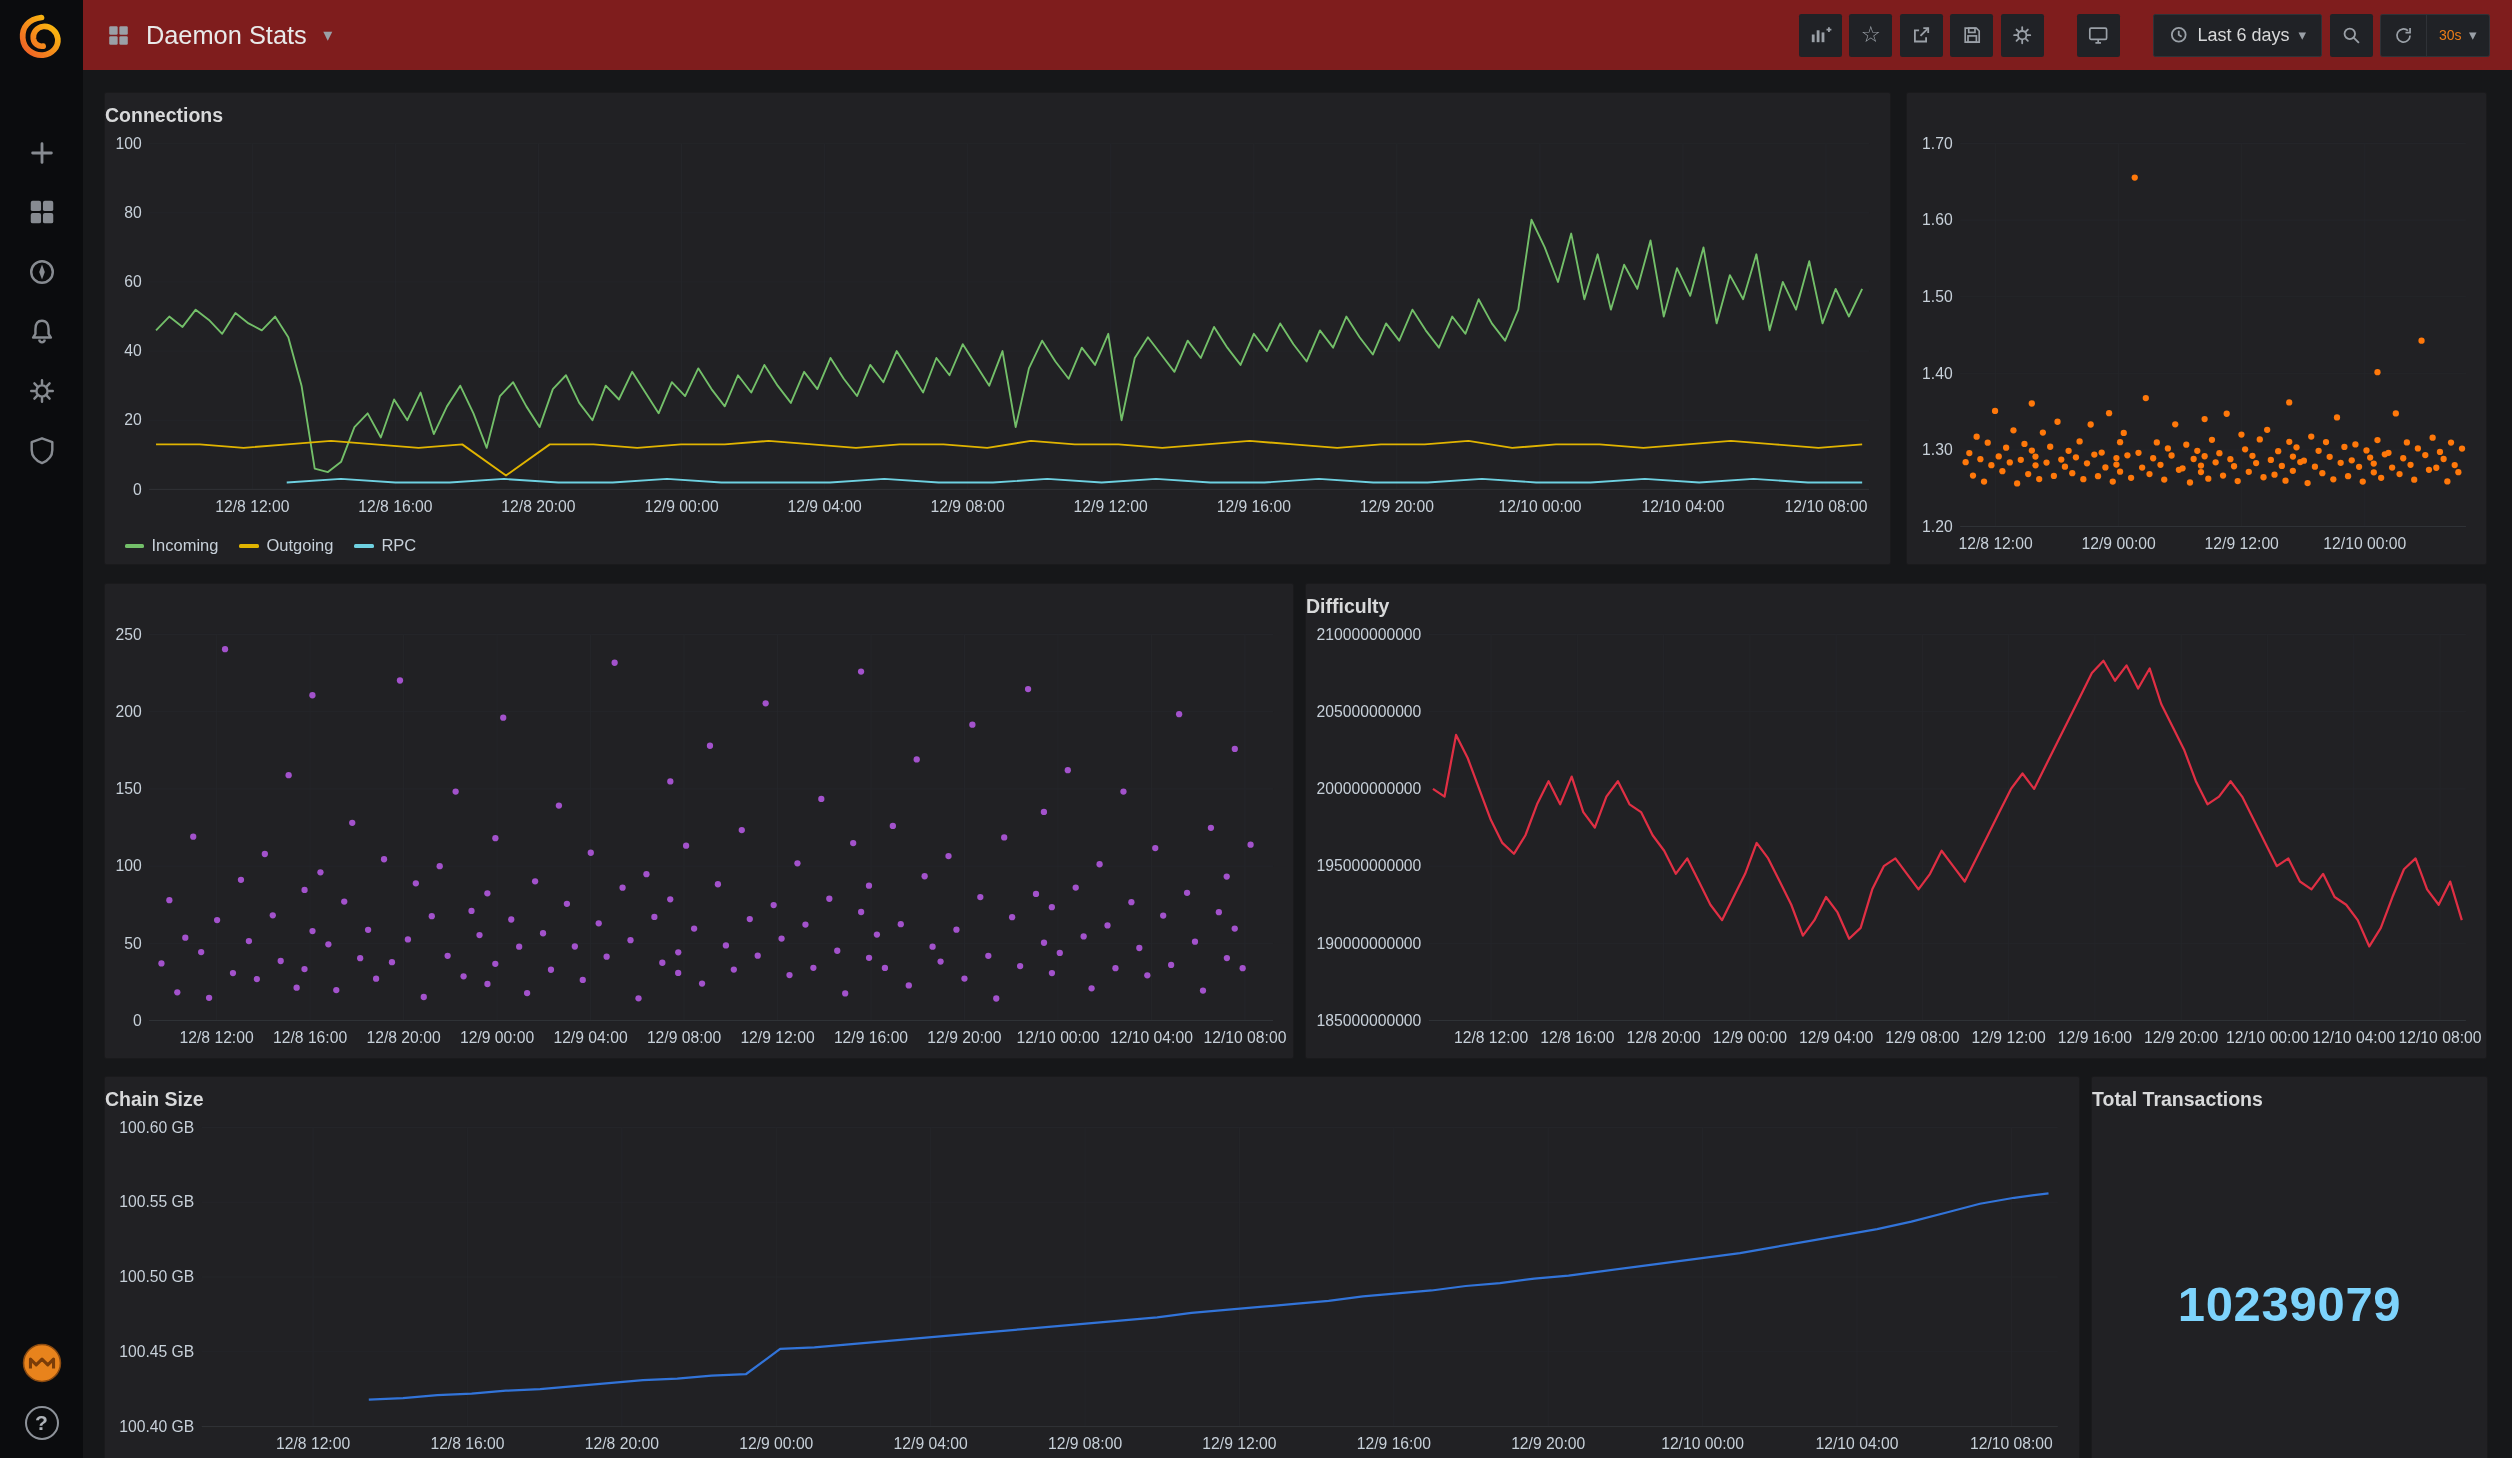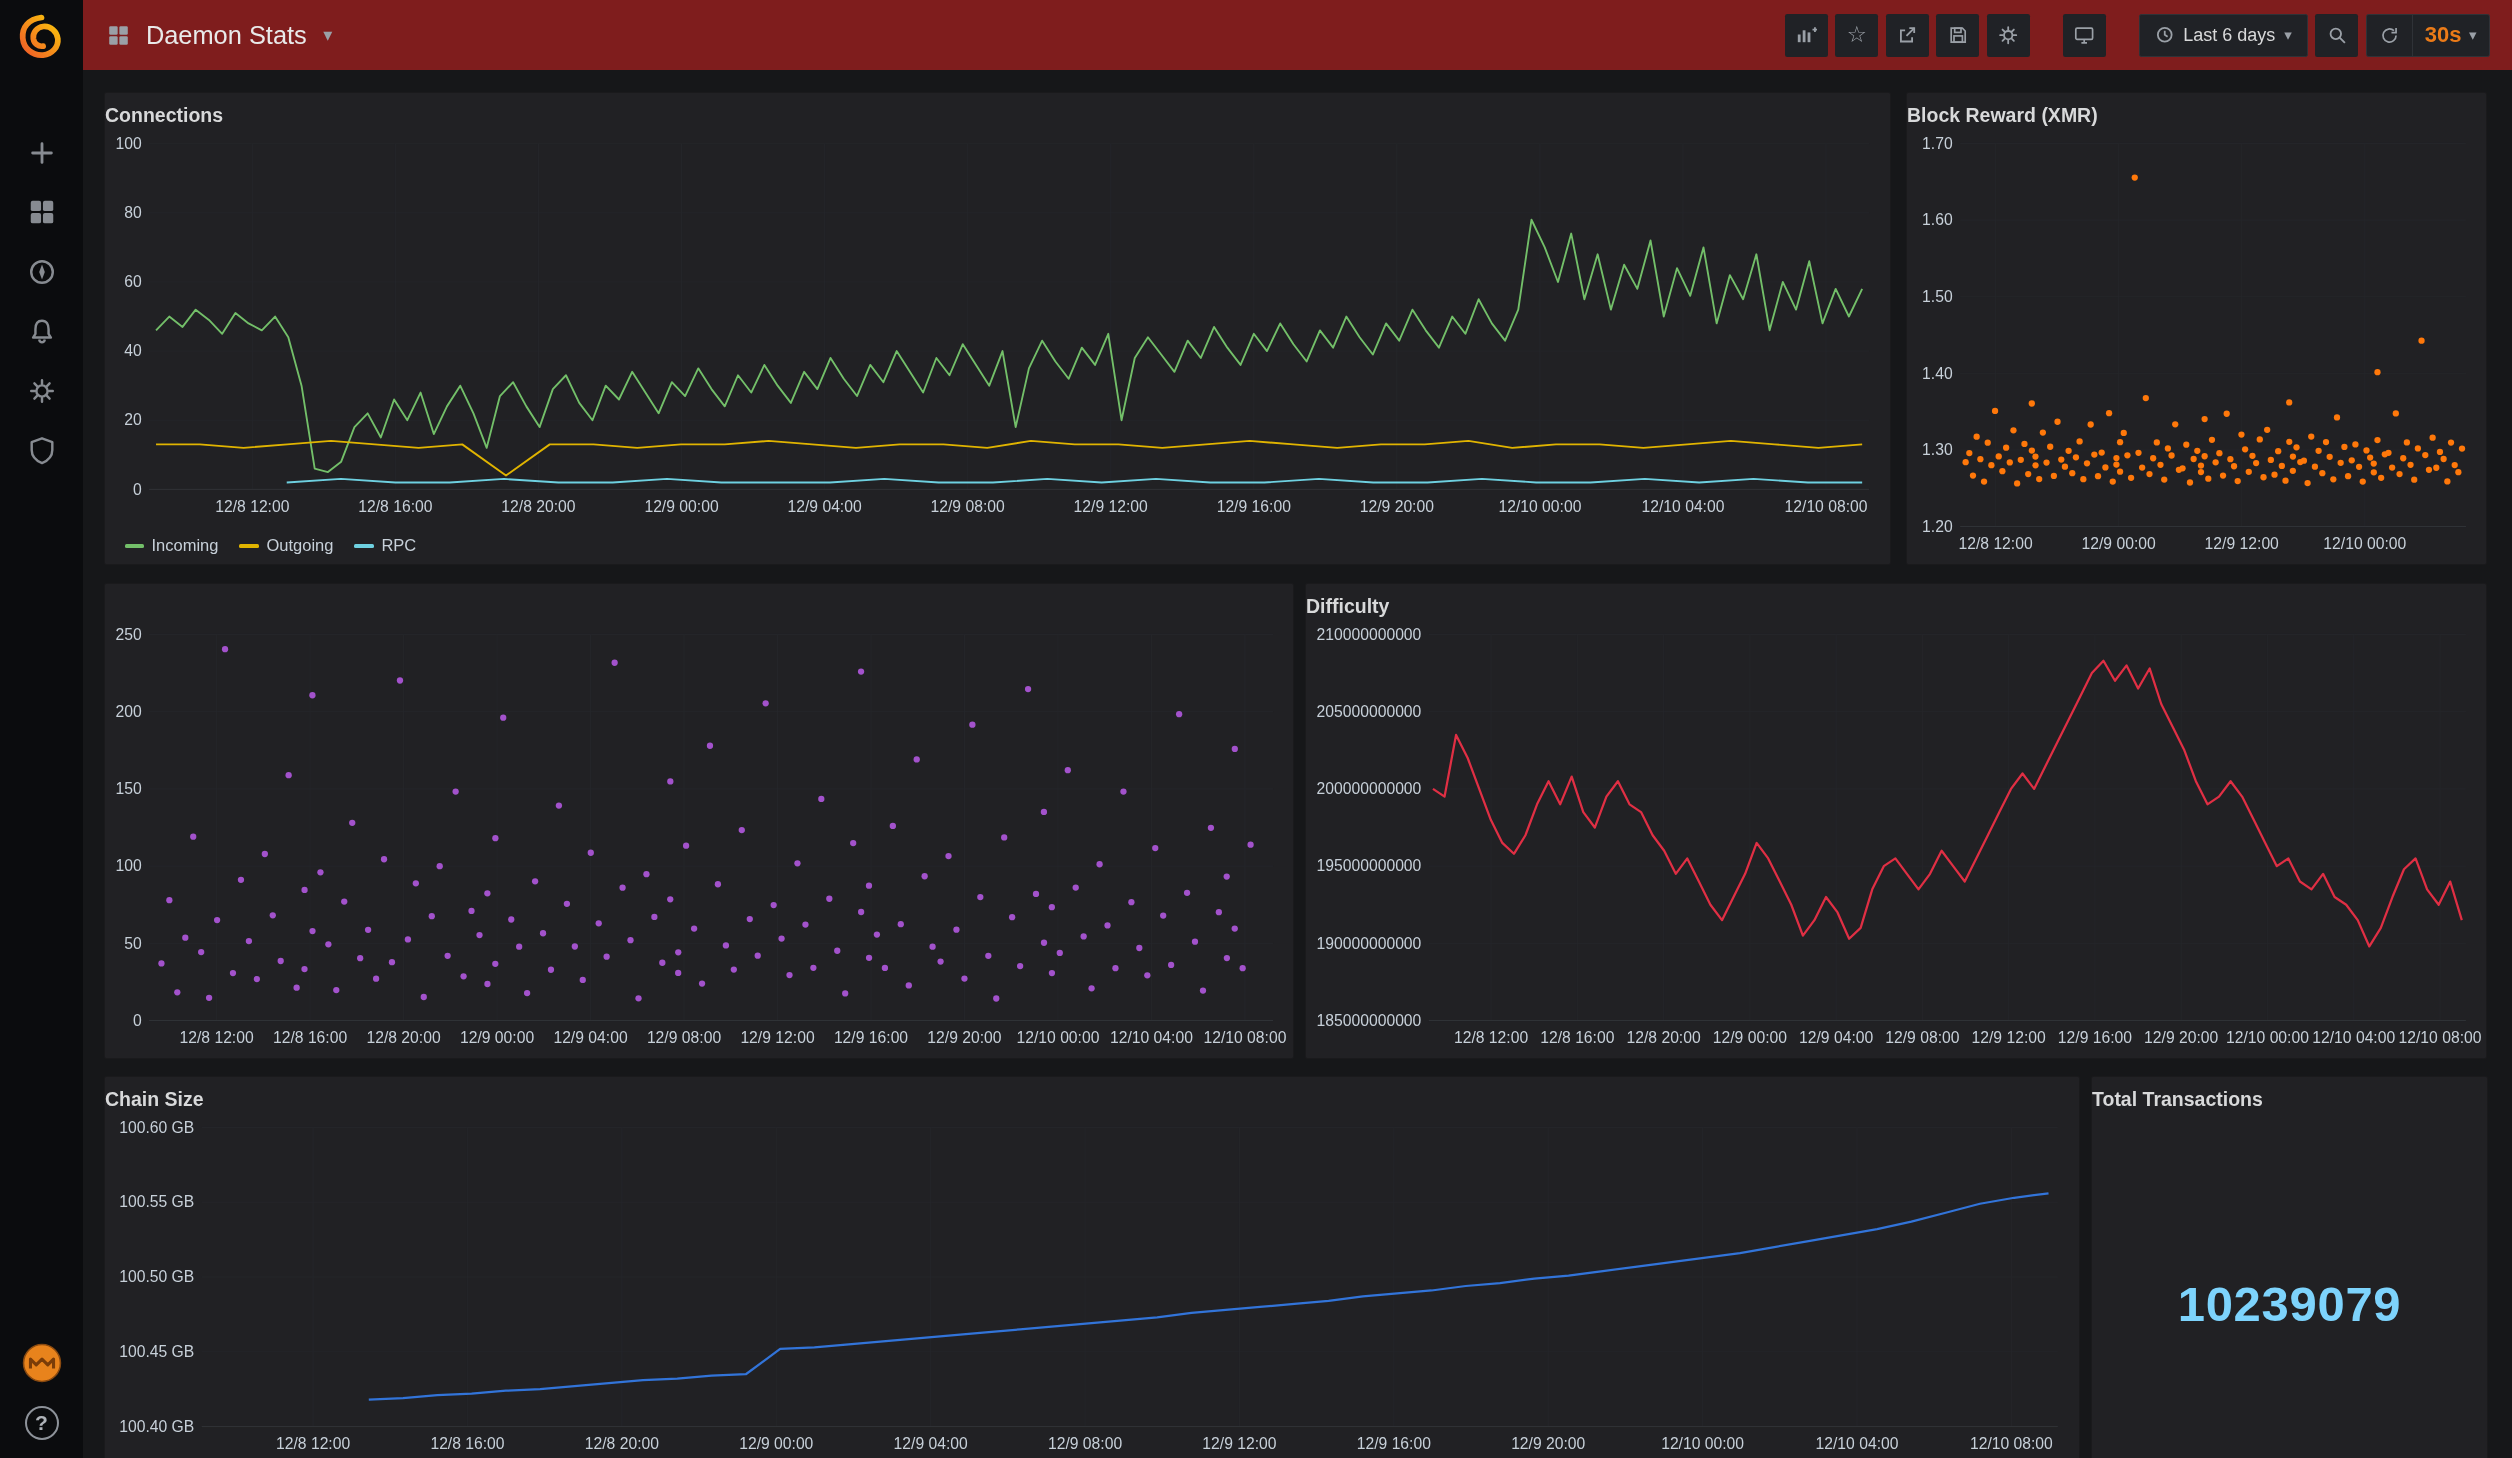--- a/index.html
+++ b/index.html
@@ -33,21 +33,21 @@
   .icon-btn .glyph{font-size:22.4px;line-height:1}
   .spacer-lg{width:18px}
   .pill-btn{height:43px;background:#202226;border:0.7px solid #2f3237;border-radius:2.2px;
     display:flex;align-items:center;gap:9px;padding:0 15px;color:#d8d9da;font-size:18px;cursor:pointer}
   .pill-btn svg{width:19.5px;height:19.5px;color:#9aa0a7}
   .caret{color:#9aa0a7;font-size:15px}
   .btn-group{display:flex;height:43px;border:0.7px solid #2f3237;border-radius:2.2px;overflow:hidden}
   .btn-seg{display:flex;align-items:center;gap:7.5px;background:#202226;padding:0 12px;color:#9aa0a7;cursor:pointer}
   .btn-seg+.btn-seg{border-left:0.7px solid #2f3237}
   .btn-seg svg{width:21px;height:21px}
-  .refresh-label{color:#eb7b18;font-size:22px;font-weight:700}
+  .refresh-label{color:#eb7b18;font-size:14px;font-weight:400}
 
   
   .dashboard{position:absolute;left:83px;top:70px;right:0;height:1389px;overflow:hidden}
   .panel{position:absolute;background:#212124;border:0.7px solid #1a1a1c;border-radius:2.2px}
   .panel-title{font-size:19.5px;font-weight:700;color:#d8d9da;text-align:left;padding:10.5px 0 3px;cursor:pointer}
   .chart{position:absolute;left:6px;right:6px;top:40px;bottom:6px}
   #panel-connections{left:21px;top:22.4px;width:1787px;height:473px}
   #panel-connections .chart{bottom:43px}
   #panel-block-reward{left:1823px;top:22.4px;width:581px;height:473px}
   #panel-mempool{left:21px;top:513px;width:1190px;height:476px}
@@ -269,21 +269,20 @@
             <span>Outgoing</span>
           </span>
           <span class="legend-item">
             <span class="legend-swatch" style="background: rgb(110, 208, 224);"></span>
             <span>RPC</span>
           </span>
         </div>
     </section>
 
     <section class="panel" id="panel-block-reward">
-      <h2 class="panel-title">Block Reward (XMR)</h2>
       <div class="chart"><svg width="568" height="425" viewBox="0 0 759 568">
             <line x1="63" y1="526" x2="739" y2="526" stroke="#26272b" stroke-width="1"></line>
             <text x="53" y="533" text-anchor="end" fill="#c7d0d9" font-size="21">1.20</text>
             <line x1="63" y1="423.6" x2="739" y2="423.6" stroke="#26272b" stroke-width="1"></line>
             <text x="53" y="430.6" text-anchor="end" fill="#c7d0d9" font-size="21">1.30</text>
             <line x1="63" y1="321.2" x2="739" y2="321.2" stroke="#26272b" stroke-width="1"></line>
             <text x="53" y="328.2" text-anchor="end" fill="#c7d0d9" font-size="21">1.40</text>
             <line x1="63" y1="218.8" x2="739" y2="218.8" stroke="#26272b" stroke-width="1"></line>
             <text x="53" y="225.8" text-anchor="end" fill="#c7d0d9" font-size="21">1.50</text>
             <line x1="63" y1="116.39999999999998" x2="739" y2="116.39999999999998" stroke="#26272b" stroke-width="1"></line>

